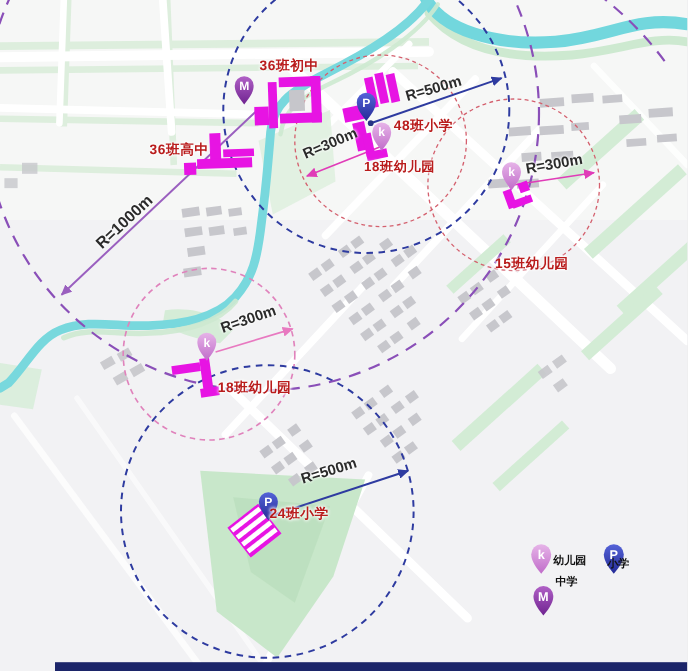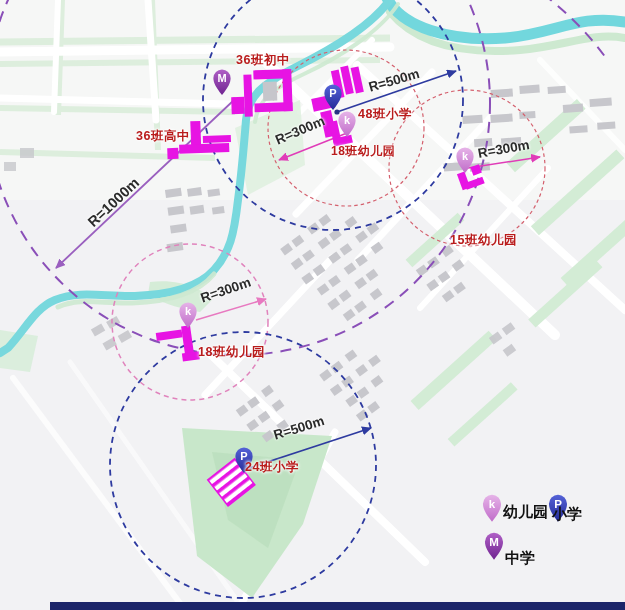--- a/index.html
+++ b/index.html
@@ -13,21 +13,21 @@
     position:absolute;font-size:12.5px;font-weight:bold;color:#b91c1c;
     white-space:nowrap;letter-spacing:0.5px;
     text-shadow:0 0 3px #fff,0 0 3px #fff,0 0 4px #fff;
   }
   .rlbl{
     position:absolute;font-size:13.5px;font-weight:bold;color:#2b2b2b;
     white-space:nowrap;transform-origin:left center;
     text-shadow:0 0 3px #fff,0 0 3px #fff;
   }
   .leg{
-    position:absolute;font-size:15px;font-weight:bold;color:#111;white-space:nowrap;
+    position:absolute;font-size:10px;font-weight:bold;color:#111;white-space:nowrap;
   }
   #bottombar{
     position:absolute;left:50px;right:0;top:602px;height:8px;background:#1c2569;
   }
 </style>
 </head>
 <body>
 
 <div id="stage">
 
@@ -341,16 +341,16 @@
 
 <div class="rlbl" style="left:90px;top:216px;transform:rotate(-43deg);font-size:14.5px;">R=1000m</div>
 <div class="rlbl" style="left:369px;top:80px;transform:rotate(-16deg);">R=500m</div>
 <div class="rlbl" style="left:276px;top:133px;transform:rotate(-23deg);">R=300m</div>
 <div class="rlbl" style="left:478px;top:146px;transform:rotate(-10deg);">R=300m</div>
 <div class="rlbl" style="left:201px;top:291px;transform:rotate(-19deg);">R=300m</div>
 <div class="rlbl" style="left:274px;top:428px;transform:rotate(-17deg);">R=500m</div>
 
 <div class="leg" style="left:503px;top:503px;">幼儿园</div>
 <div class="leg" style="left:552px;top:505px;">小学</div>
-<div class="leg" style="left:505px;top:549px;">中学</div>
+<div class="leg" style="left:505px;top:522px;">中学</div>
 
 <div id="bottombar"></div>
 </div>
 
 </body></html>

